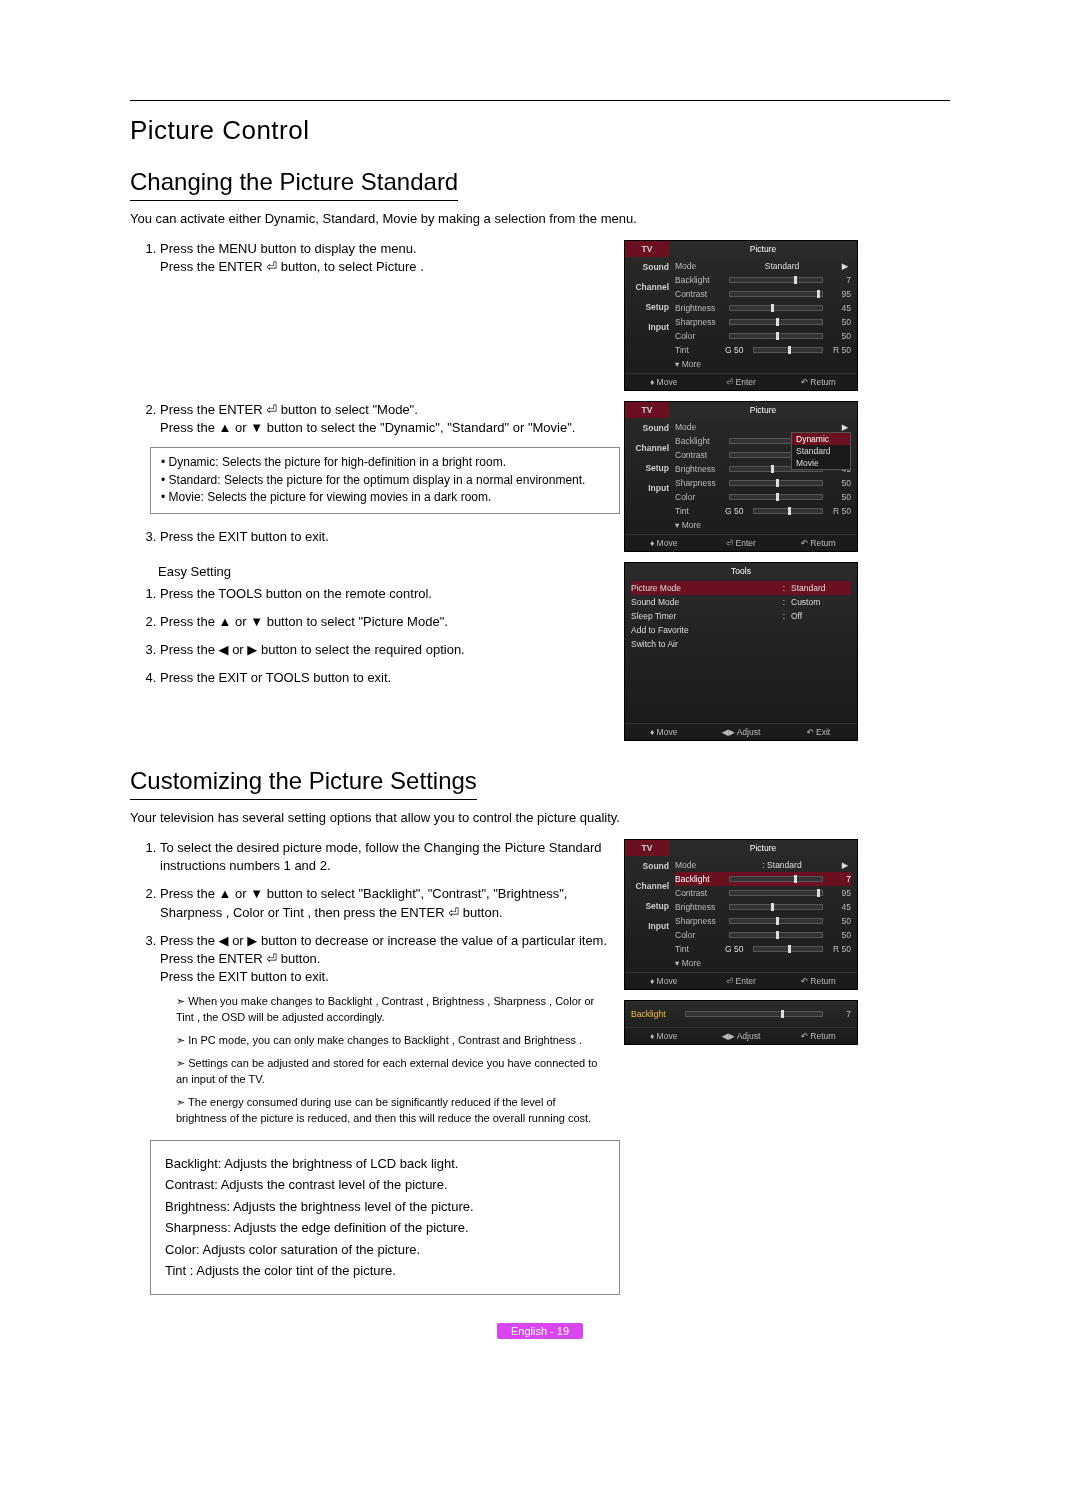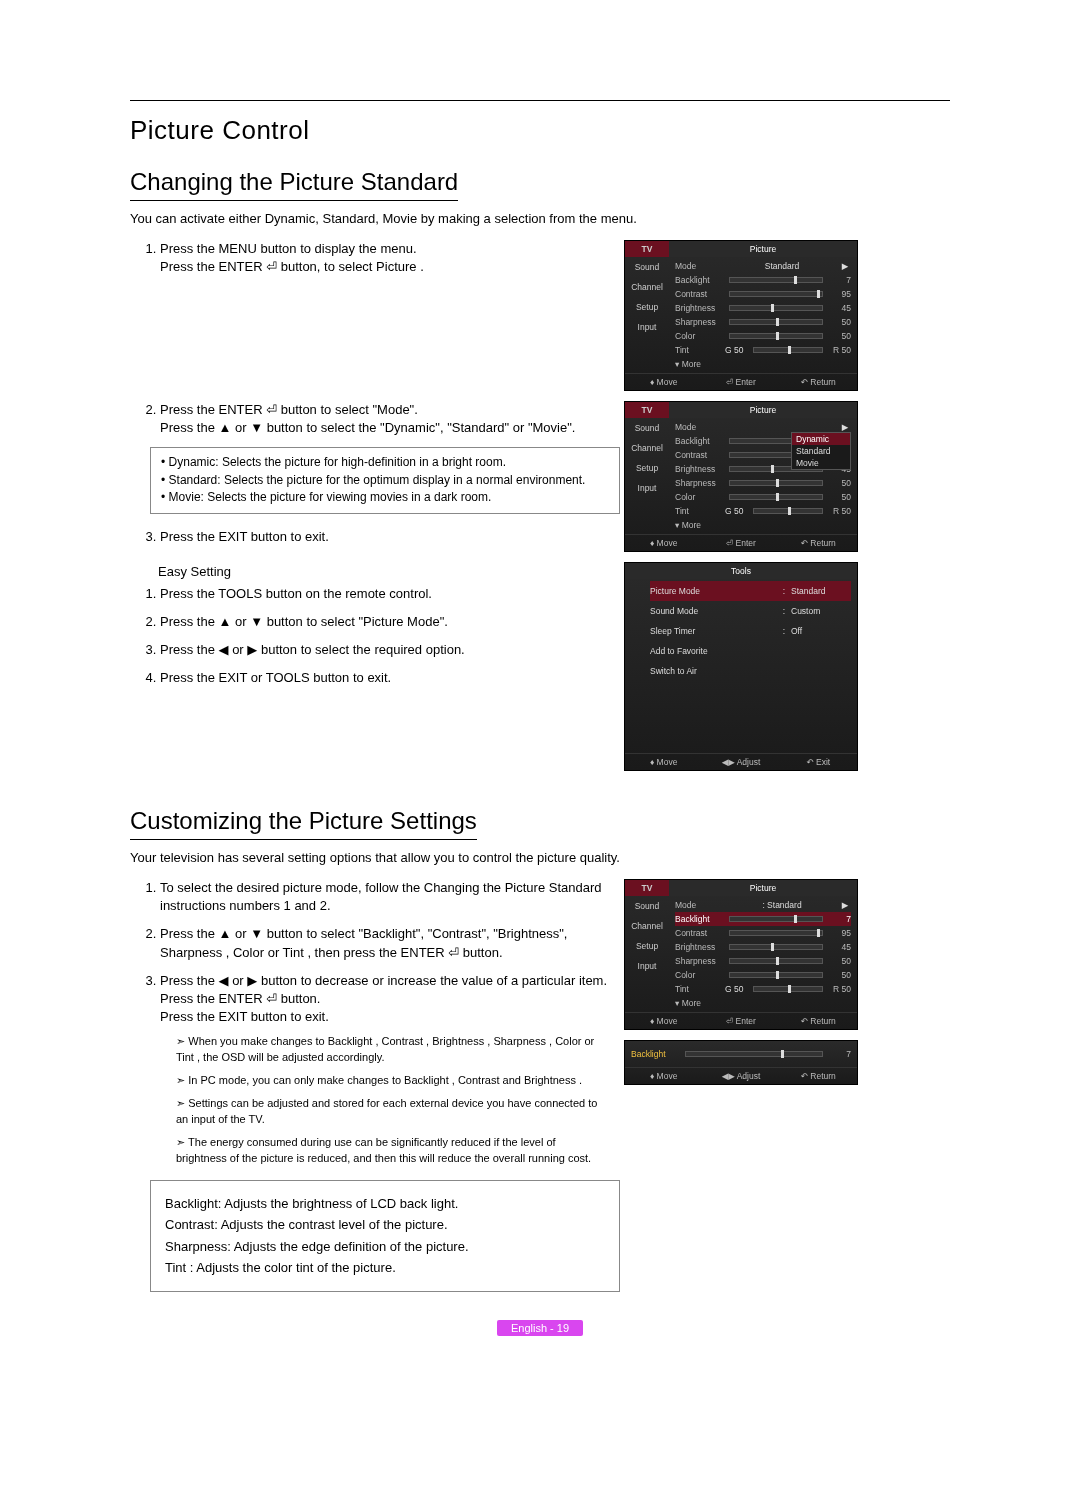--- a/index.html
+++ b/index.html
@@ -74,21 +74,21 @@
   .osd .tab.active { background:#6b1020; }
   .osd .title-bar {
     flex:1;
     text-align:center;
     padding:3px 0;
     color:#fff;
     background:#2a2a2a;
   }
   .osd .side { display:flex; }
   .osd .side-tabs { width:44px; display:flex; flex-direction:column; }
-  .osd .side-tabs .stab { text-align:center; padding:5px 0; color:#ccc; font-weight:normal; }
+  .osd .side-tabs .stab { text-align:right; padding:5px 0; color:#ccc; font-weight:bold; }
   .osd .body { flex:1; padding: 2px 6px 2px 6px; }
   .osd .item { display:flex; align-items:center; height:14px; }
   .osd .item .lbl { width: 50px; color:#bbb; }
   .osd .item .bar {
     flex:1; height:4px; background:#333; position:relative; margin: 0 4px;
     border:1px solid #555;
   }
   .osd .item .bar .knob {
     position:absolute; top:-2px; width:3px; height:8px; background:#ddd;
   }
@@ -106,21 +106,21 @@
   .osd .foot span::before { margin-right:2px; }
   .dropdown {
     position:absolute; right:6px; top:14px;
     background:#1a1a1a; border:1px solid #555; width:58px;
   }
   .dropdown .dopt {
     padding:1px 4px; color:#ddd;
   }
   .dropdown .dopt.sel { background:#6b1020; color:#fff; }
   .osd.tools .title-bar { width:100%; }
-  .osd.tools .body .trow { display:flex; height:20px; align-items:center;margin-left:19px; }
+  .osd.tools .body .trow { display:flex; height:14px; align-items:center; }
   .osd.tools .body .trow .l { flex:1; }
   .osd.tools .body .trow .c { width:6px; text-align:center; }
   .osd.tools .body .trow .r { width:60px; text-align:left; padding-left:4px;}
   .osd.tools .body .trow.sel { background:#6b1020; }
   .osd.tools .spacer { height:70px; }
   .osd.small { height:auto; }
   .osd.small .body .item { height:22px; }
   .glossary-box {
     border:1px solid #888;
     padding: 12px 14px;
@@ -364,21 +364,21 @@
         </div>
         <div class="foot">
           <span>♦ Move</span>
           <span>◀▶ Adjust</span>
           <span>↶ Exit</span>
         </div>
       </div>
     </div>
   </div>
 
-  <div class="sub-wrap" style="margin-top:36px;">
+  <div class="sub-wrap" style="margin-top:26px;">
     <div class="bullet"></div>
     <h2 class="sub-title">Customizing the Picture Settings</h2>
   </div>
   <p class="intro">Your television has several setting options that allow you to control the picture quality.</p>
 
   <div class="columns">
     <div class="left-col">
       <ol class="steps">
         <li>To select the desired picture mode, follow the Changing the Picture Standard instructions numbers 1 and 2.</li>
         <li>Press the ▲ or ▼ button to select "Backlight", "Contrast", "Brightness", Sharpness , Color or Tint , then press the ENTER ⏎ button.</li>
@@ -389,21 +389,23 @@
             <li>When you make changes to Backlight , Contrast , Brightness , Sharpness , Color or Tint , the OSD will be adjusted accordingly.</li>
             <li>In PC mode, you can only make changes to Backlight , Contrast and Brightness .</li>
             <li>Settings can be adjusted and stored for each external device you have connected to an input of the TV.</li>
             <li>The energy consumed during use can be significantly reduced if the level of brightness of the picture is reduced, and then this will reduce the overall running cost.</li>
           </ul>
         </li>
       </ol>
       <div class="glossary-box">
         <div>Backlight: Adjusts the brightness of LCD back light.</div>
         <div>Contrast: Adjusts the contrast level of the picture.</div>
+        <div>Brightness: Adjusts the brightness level of the picture.</div>
         <div>Sharpness: Adjusts the edge definition of the picture.</div>
+        <div>Color: Adjusts color saturation of the picture.</div>
         <div>Tint : Adjusts the color tint of the picture.</div>
       </div>
     </div>
 
     <div class="right-col">
 
       <div class="osd">
         <div class="t-row">
           <div class="tab active">TV</div>
           <div class="title-bar">Picture</div>

